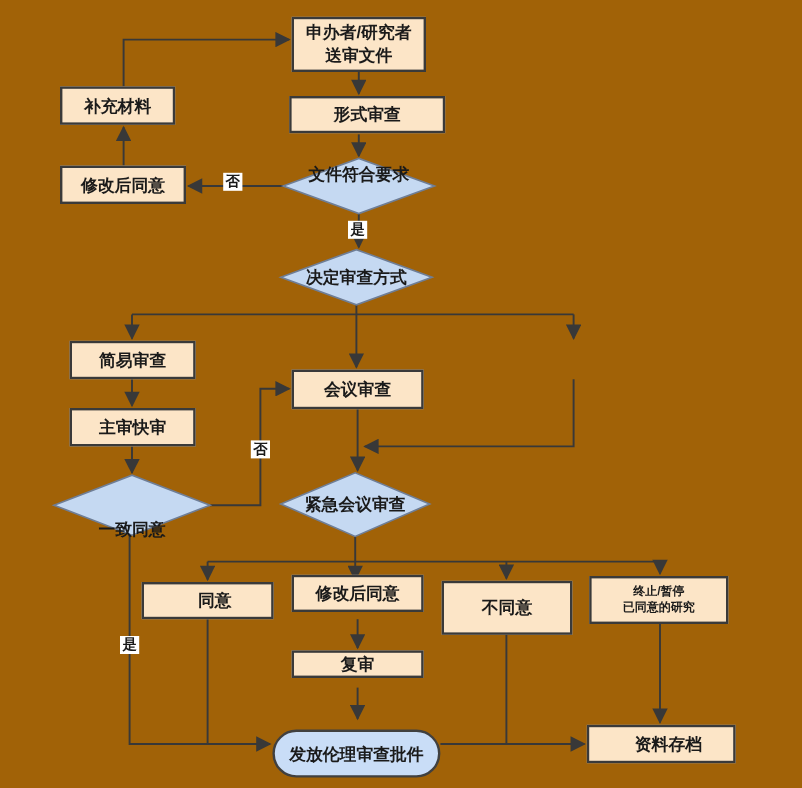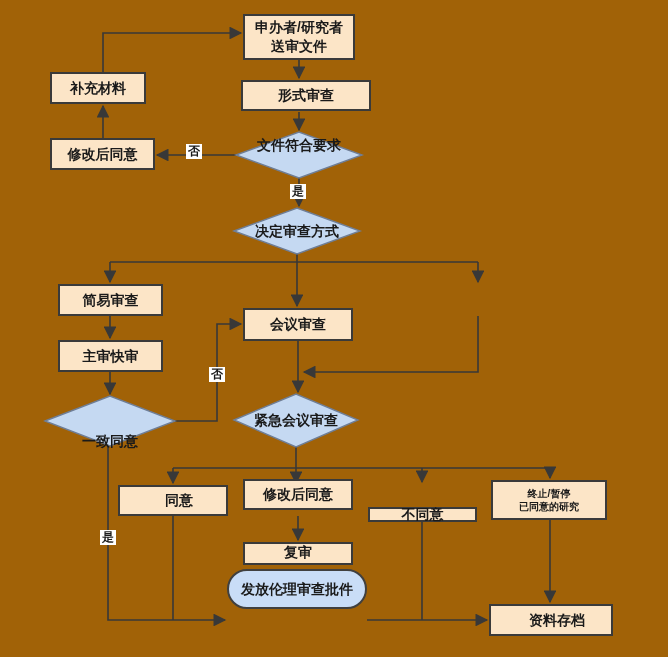--- a/index.html
+++ b/index.html
@@ -74,24 +74,24 @@
   #n-doccheck  { left:239px; top:133px; width:120px; height:24px; }
   #n-decide    { left:237px; top:219px; width:120px; height:24px; }
   #n-simple    { left:58px;  top:284px; width:105px; height:32px; }
   #n-meeting   { left:243px; top:308px; width:110px; height:33px; }
   #n-urgent    { left:426px; top:284px; width:104px; height:32px; }
   #n-mainquick { left:58px;  top:340px; width:105px; height:32px; }
   #n-unanimous { left:50px;  top:409px; width:120px; height:24px;margin-top:20px; }
   #n-convey    { left:236px; top:408px; width:120px; height:24px; }
   #n-agree     { left:118px; top:485px; width:110px; height:31px;padding-left:12px; }
   #n-modagree  { left:243px; top:479px; width:110px; height:31px; }
-  #n-disagree  { left:368px; top:484px; width:109px; height:15px;margin-top:23px; }
+  #n-disagree  { left:368px; top:484px; width:109px; height:45px; }
   #n-terminate { left:491px; top:480px; width:116px; height:40px; font-size:10px; }
-  #n-rereview  { left:243px; top:542px; width:110px; height:23px;font-family:Liberation Mono, monospace; }
-  #n-stadium   { left:227px; top:569px; width:140px; height:40px;text-align:right; }
+  #n-rereview  { left:243px; top:542px; width:110px; height:23px; }
+  #n-stadium   { left:227px; top:608px; width:140px; height:40px;text-align:right; }
   #n-archive   { left:489px; top:604px; width:124px; height:32px;padding-left:12px; }
   #lbl-no1  { left:186px; top:144px; }
   #lbl-yes1 { left:290px; top:184px; }
   #lbl-no2  { left:209px; top:367px; }
   #lbl-yes2 { left:100px; top:530px; }
 </style>
 </head>
 <body>
 
 <div class="canvas">

